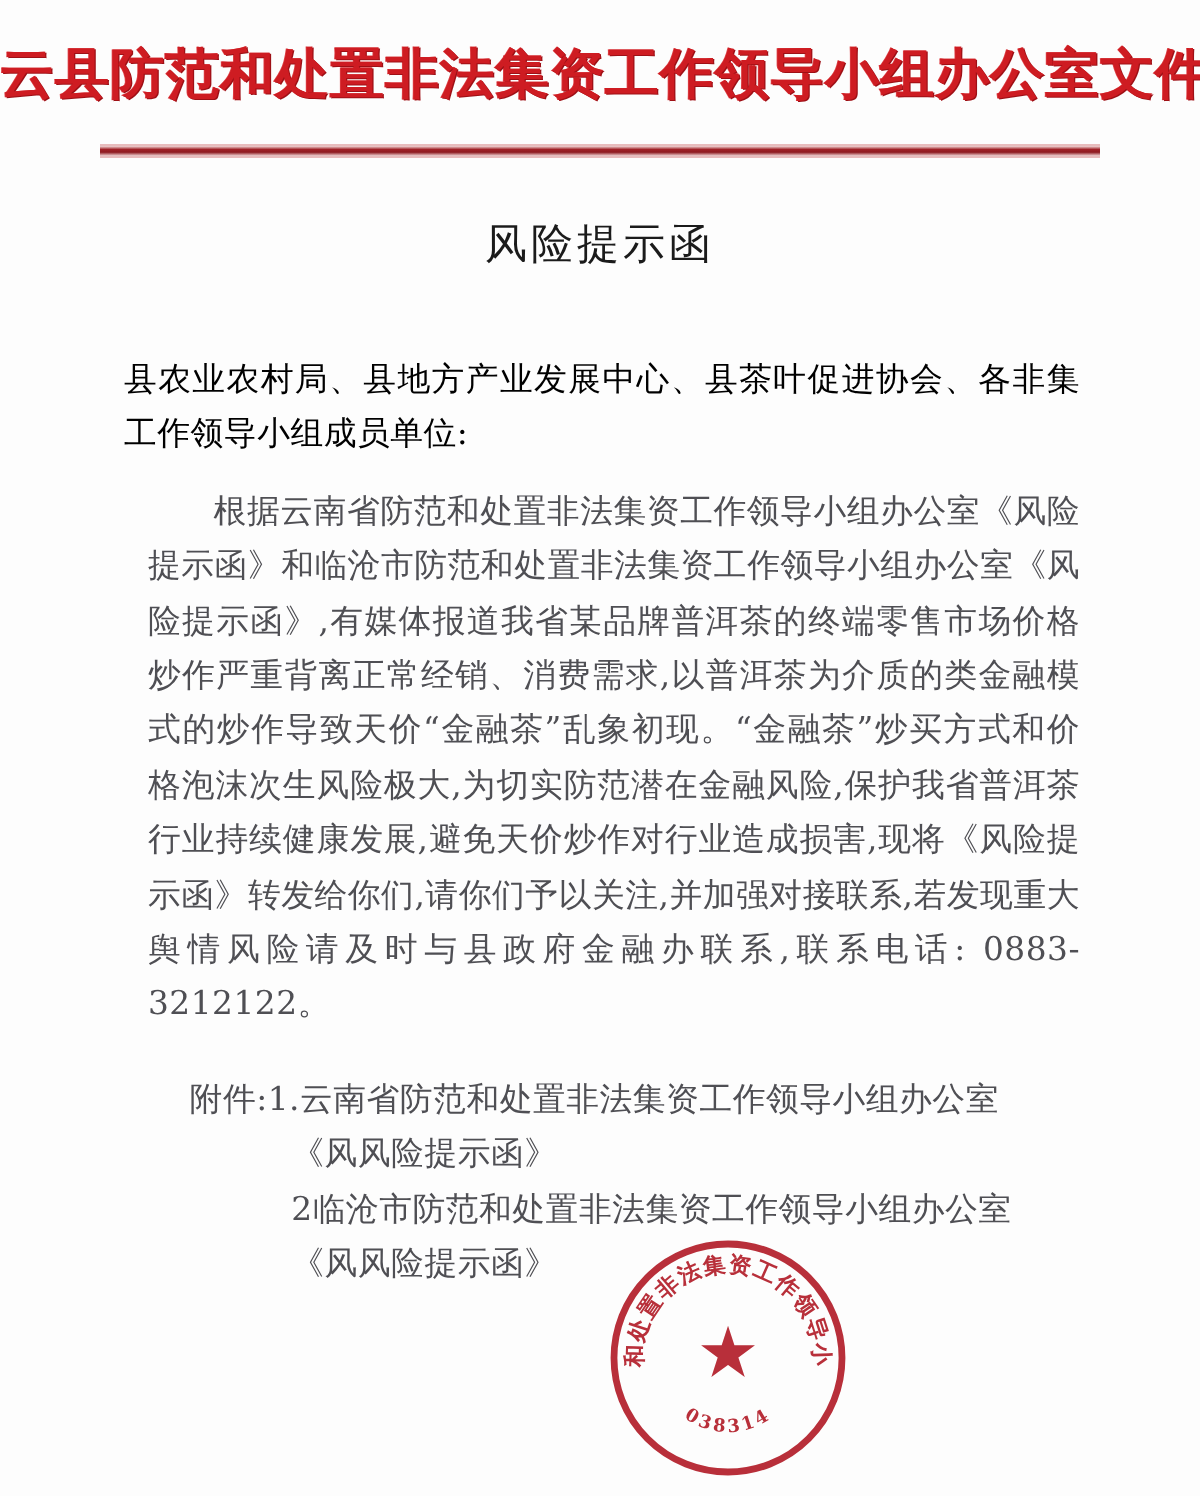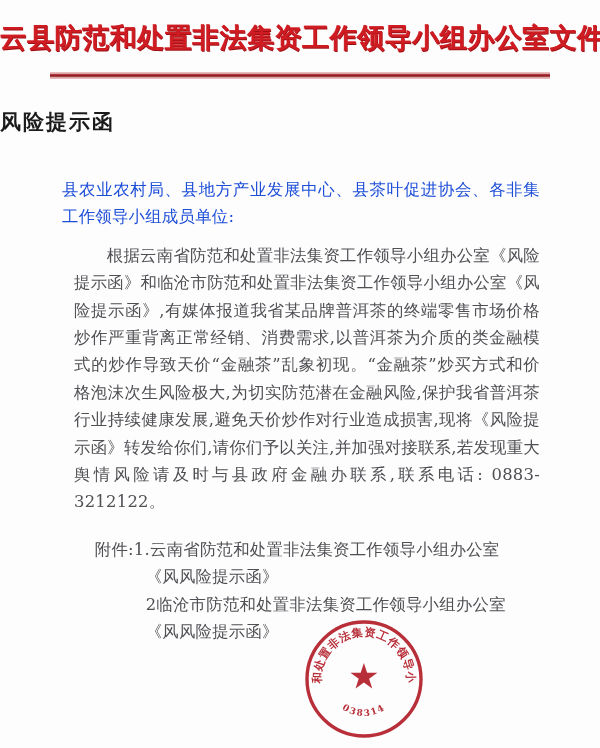--- a/index.html
+++ b/index.html
@@ -52,23 +52,24 @@
     background: #a8242a;
     background: linear-gradient(to bottom, #f3dcdc 0%, #a02127 35%, #8e1a20 62%, #f0d6d6 100%);
   }
 
   
   #doc-title {
     position: absolute;
     top: 108px;
     left: 0;
     width: 600px;
+    text-align: center;
     font-family: "DejaVu Serif", "Liberation Serif", serif;
     font-size: 21px;
-    font-weight: bold;
+    font-weight: normal;
     letter-spacing: 2px;
     color: #1b1b1b;
   }
 
   
   #body-block {
     position: absolute;
     top: 176px;
     left: 62px;
     width: 478px;
@@ -79,21 +80,21 @@
     letter-spacing: 0.25px;
     text-align: justify;
     text-justify: inter-character;
   }
   .para {
     margin: 0;
     padding: 0;
   }
   #recipients {
     margin-bottom: 11px;
-    color: #1d4ed8;
+    color: #000000;
   }
   #main-paragraph {
     text-indent: 2em;
     color: #4f4f54;
     margin-left: 12px;
   }
   #attachment-block {
     margin-top: 20px;
     text-indent: 2em;
   }

